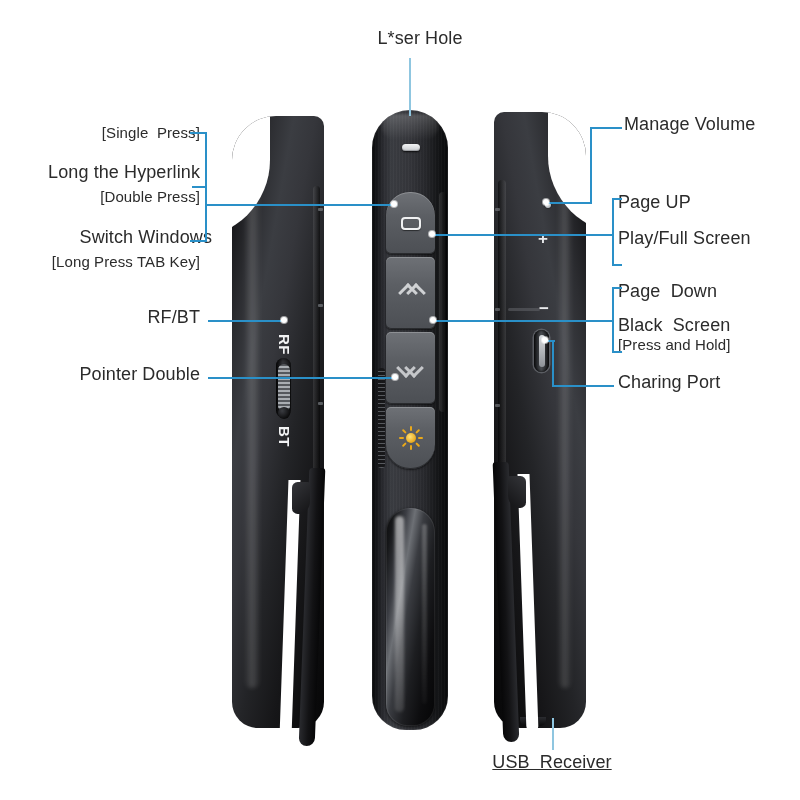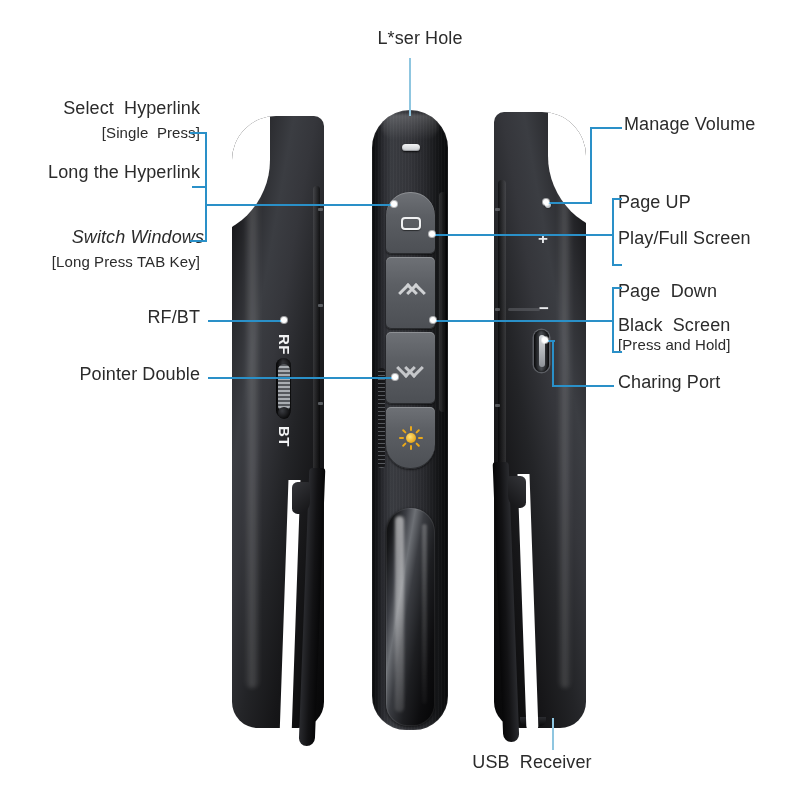--- a/index.html
+++ b/index.html
@@ -477,26 +477,26 @@
     <div class="clip-gap-r"></div>
     <div class="clip-r">
       <div class="arm"></div>
       <div class="pad"></div>
     </div>
   </div>
 
   <div class="lbl main c" style="left:310px; top:28px; width:220px;">L*ser Hole</div>
   <div class="ln v pale" style="left:409px; top:58px; height:58px;"></div>
 
-  <div class="lbl main r" style="left:0px; top:98px; width:200px;">Select  Hyperlink</div>
   <div class="lbl sub r" style="left:0px; top:125px; width:200px;">[Single  Press]</div>
 
   <div class="lbl main r" style="left:0px; top:162px; width:200px;">Long the Hyperlink</div>
-
-  <div class="lbl main r" style="left:4px; top:227px; width:200px;font-style:italic;">Switch Windows</div>
+  <div class="lbl sub r" style="left:0px; top:189px; width:200px;">[Double Press]</div>
+
+  <div class="lbl main r" style="left:12px; top:227px; width:200px;">Switch Windows</div>
   <div class="lbl sub r" style="left:0px; top:254px; width:200px;padding-left:20px;">[Long Press TAB Key]</div>
 
   <div class="ln v" style="left:205px; top:132px; height:110px;"></div>
   <div class="ln h" style="left:190px; top:132px; width:16px;"></div>
   <div class="ln h" style="left:192px; top:186px; width:14px;"></div>
   <div class="ln h" style="left:190px; top:240px; width:16px;"></div>
   <div class="ln h" style="left:205px; top:204px; width:192px;"></div>
   <div class="dot" style="left:391px; top:201px;"></div>
 
   <div class="lbl main r" style="left:0px; top:307px; width:200px;">RF/BT</div>
@@ -533,15 +533,15 @@
   <div class="ln h" style="left:432px; top:320px; width:182px;"></div>
   <div class="dot" style="left:430px; top:317px;"></div>
 
   <div class="lbl main l" style="left:618px; top:372px; width:190px;">Charing Port</div>
   <div class="ln h" style="left:552px; top:385px; width:62px;"></div>
   <div class="ln v" style="left:552px; top:340px; height:47px;"></div>
   <div class="ln h" style="left:545px; top:340px; width:10px;"></div>
   <div class="dot" style="left:542px; top:337px;"></div>
 
   <div class="ln v pale" style="left:552px; top:718px; height:32px;"></div>
-  <div class="lbl main c" style="left:432px; top:752px; width:200px;">USB  Receiver</div>
+  <div class="lbl main c" style="left:452px; top:752px; width:200px;text-decoration:underline;">USB  Receiver</div>
 
 </div>
 
 </body></html>

